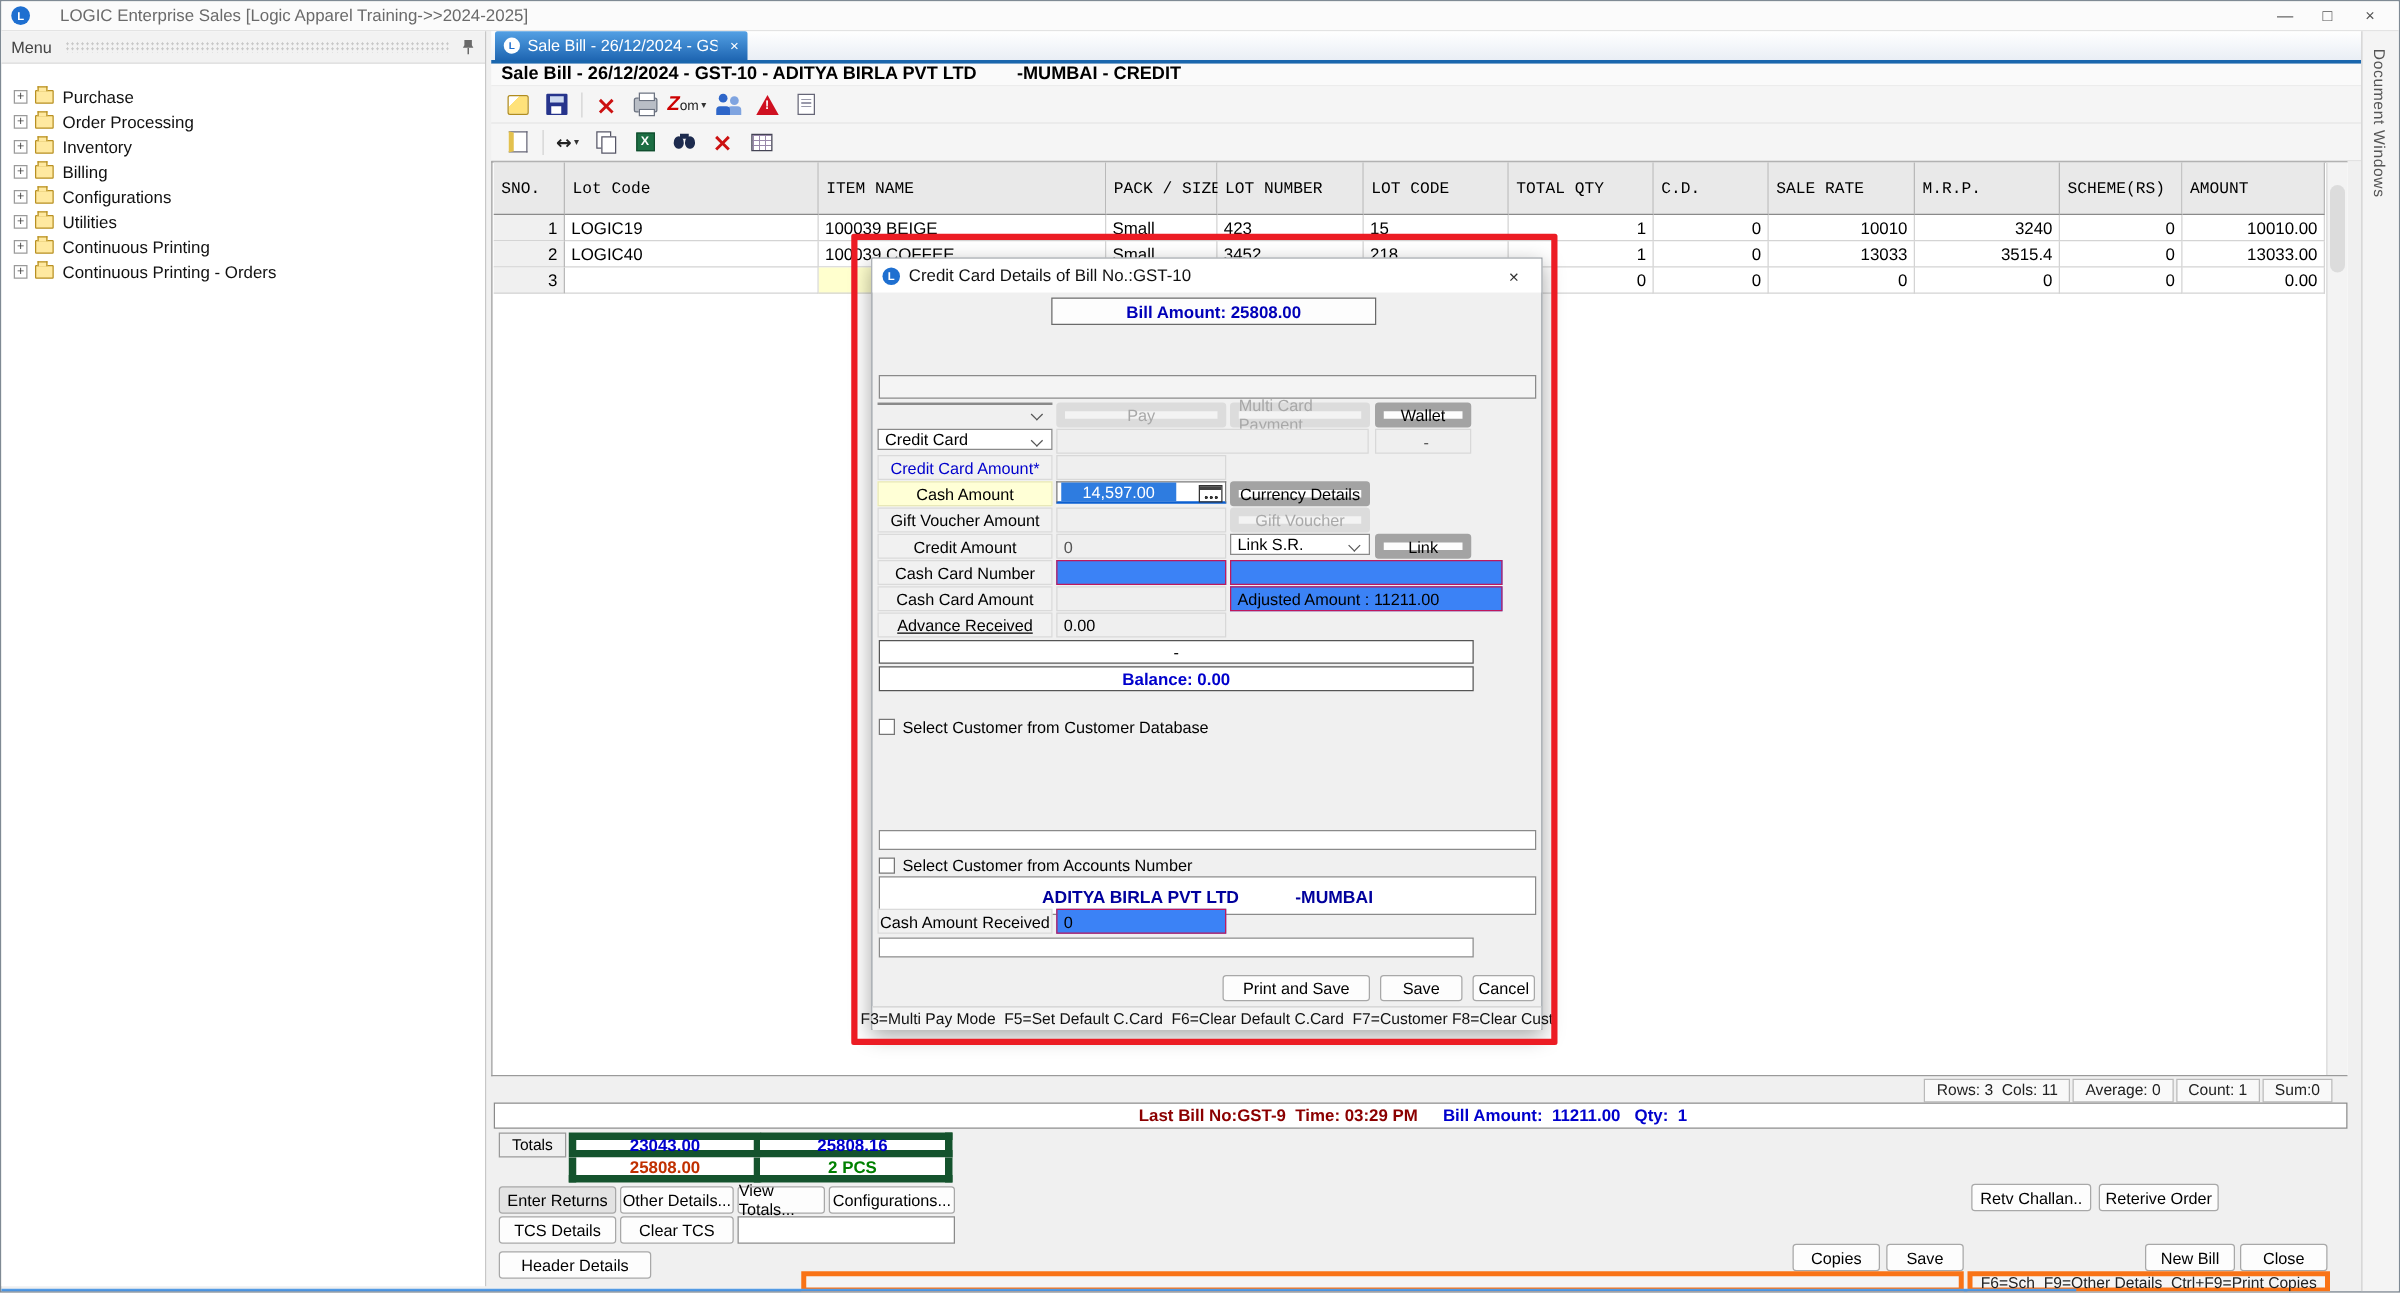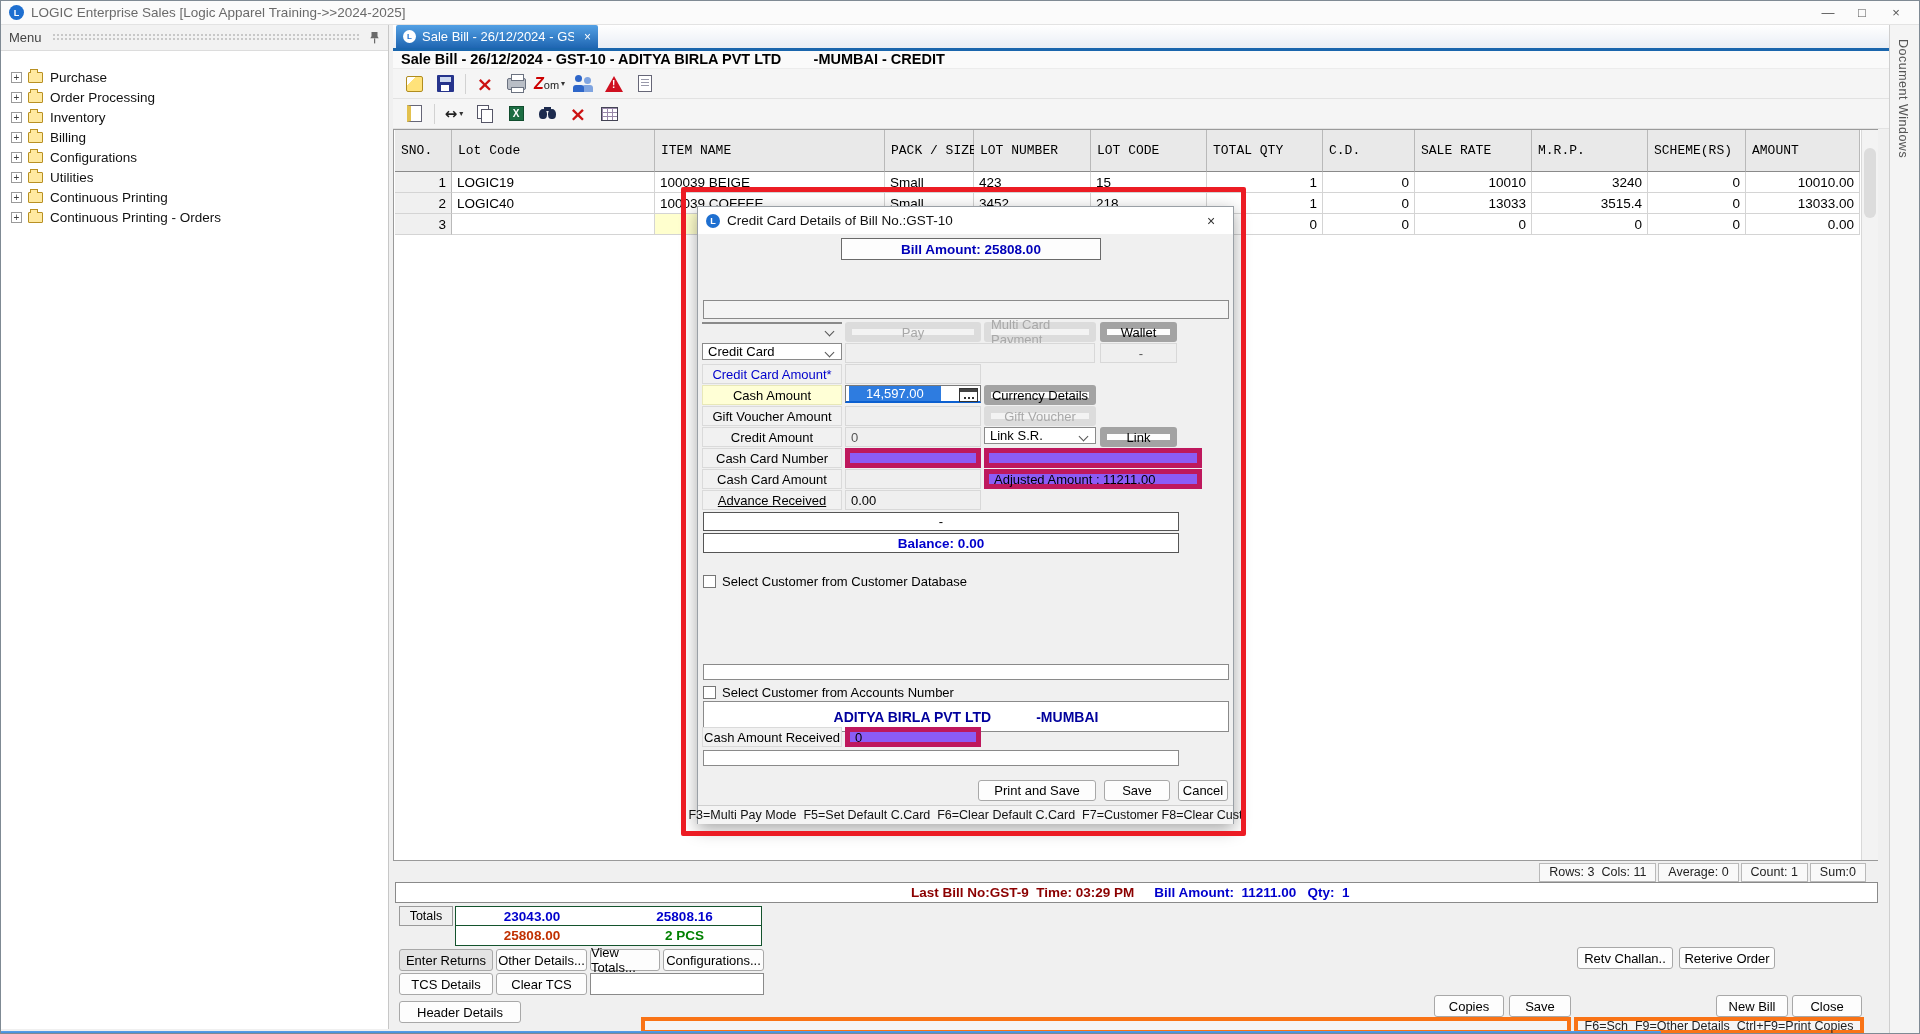--- a/index.html
+++ b/index.html
@@ -3,21 +3,21 @@
 <meta charset="utf-8">
 <style>
   *{box-sizing:border-box;margin:0;padding:0}
   html,body{background:#9aa0a6}
   body{font-family:"Liberation Sans",sans-serif}
   .app{position:relative;width:1920px;height:1034px;background:#f0f0f0;overflow:hidden;border:1px solid #7f8a94}
 
   
   .titlebar{position:absolute;left:0;top:0;width:1920px;height:24px;background:#fbfbfb;border-bottom:1px solid #e3e3e3;display:flex;align-items:center;padding:0 8px}
   .logo{width:15px;height:15px;border-radius:50%;background:#1e6fd0;color:#fff;font-size:9px;font-weight:700;display:flex;align-items:center;justify-content:center;flex:none}
-  .wtitle{margin-left:7px;font-size:13.5px;color:#6a6a6a}
+  .wtitle{margin-left:24px;font-size:13.5px;color:#6a6a6a}
   .wctrls{margin-left:auto;display:flex}
   .wc{width:34px;height:22px;display:flex;align-items:center;justify-content:center;color:#555;font-size:13px}
 
   
   .menupanel{position:absolute;left:0;top:24px;width:388px;bottom:4px;background:#fff;border-right:1px solid #c7c7c7}
   .menuhead{height:26px;background:#f2f2f2;border-bottom:1px solid #dcdcdc;display:flex;align-items:center;padding:0 8px;font-size:13px;color:#444}
   .hatch{flex:1;height:9px;margin:0 10px;background:radial-gradient(#c8c8c8 0.9px,transparent 1px);background-size:4px 4px}
   .tree{padding-top:16px}
   .titem{display:flex;align-items:center;height:20px;padding-left:10px;font-size:13.5px;color:#111}
   .pb{width:11px;height:11px;border:1px solid #9a9a9a;background:#fff;color:#444;font-size:10px;line-height:9px;text-align:center;flex:none}
@@ -84,21 +84,21 @@
 
   
   .statusrow{position:absolute;left:392px;top:861px;width:1485px;height:20px;background:#f0f0f0;display:flex;align-items:center;justify-content:flex-end;padding-right:12px;gap:2px}
   .scell{background:#f9f9f9;border:1px solid #b9b9b9;height:19px;display:flex;align-items:center;justify-content:center;padding:0 9px;font-size:12.5px;color:#222;white-space:pre}
   .infobar{position:absolute;left:394px;top:881px;width:1483px;height:21px;background:#fff;border:1px solid #8a8a8a;display:flex;align-items:center;padding-left:515px;gap:20px;font-size:13.5px;font-weight:700}
   .lastbill{color:#8b0000;white-space:pre}
   .billinfo{color:#0000cc;white-space:pre}
 
   
   .tlabel{position:absolute;left:398px;top:905px;width:54px;height:20px;background:#efefef;border:1px solid #9a9a9a;display:flex;align-items:center;justify-content:center;font-size:12.5px}
-  .tcell{position:absolute;height:20px;background:#fff;border:1px solid #14532d;display:flex;align-items:center;justify-content:center;font-size:13.5px;font-weight:700}
+  .tcell{position:absolute;height:20px;background:#fff;border:6px solid #14532d;display:flex;align-items:center;justify-content:center;font-size:13.5px;font-weight:700}
   .t11{left:454px;top:905px;width:154px;color:#0000cc}
   .t12{left:607px;top:905px;width:154px;color:#0000cc;border-left:none}
   .t21{left:454px;top:925px;width:154px;color:#c03000;border-top:none}
   .t22{left:607px;top:925px;width:154px;color:#008000;border-top:none;border-left:none}
   .dbtn{background:#fdfdfd;border:1px solid #a8a8a8;border-radius:3px;font-size:13px;color:#000;display:flex;align-items:center;justify-content:center;position:absolute;height:22px}
   .dbtn.pressed{background:#e3e3e3}
   .emptybox{position:absolute;background:#fff;border:1px solid #8a8a8a}
   .strip{position:absolute;height:17px;background:#f5f5f5;border:4px solid #f97316;font-size:12.5px;color:#222;display:flex;align-items:center;justify-content:center;white-space:pre}
   .bottomedge{position:absolute;left:0;top:1030px;width:1660px;height:4px;background:linear-gradient(#5aa0e8,#2f7cd0)}
 
@@ -116,21 +116,21 @@
   .ci{position:absolute;left:147px;width:136px;top:0;bottom:0}
   .cb{position:absolute;left:286px;width:112px;top:0;bottom:0}
   .crt{position:absolute;left:402px;width:77px;top:0;bottom:0}
   .cw{position:absolute;left:286px;width:218px;top:0;bottom:0}
   .cs2{position:absolute;left:147px;width:250px;top:0;bottom:0}
   .lc{background:#f1f1f1;border:1px solid #dadada;display:flex;align-items:center;justify-content:center;font-size:13px;color:#000}
   .lc.yellow{background:#ffffd6;border-color:#e8e8b8}
   .lc.bluetext{color:#0000cc}
   .lc.ul{text-decoration:underline}
   .gf{background:#efefef;border:1px solid #d8d8d8;display:flex;align-items:center;padding-left:5px;font-size:13px;color:#555}
-  .wf{background:#8b5cf6;border:5px solid #be185d;display:flex;align-items:center;padding-left:5px;font-size:13px}
+  .wf{background:#3b82f6;border:1px solid #be185d;display:flex;align-items:center;padding-left:5px;font-size:13px}
   .combo{background:#fff;border:1px solid #8a8a8a;display:flex;align-items:center;padding-left:5px;font-size:13px;position:relative}
   .chev{position:absolute;right:8px;top:5px;width:7px;height:7px;border-right:1.5px solid #555;border-bottom:1.5px solid #555;transform:rotate(45deg)}
   .fbtn{background:#fdfdfd;border:7px solid #a3a3a3;border-radius:3px;font-size:13px;display:flex;align-items:center;justify-content:center}
   .fbtn.disab{color:#a8a8a8;background:#f3f3f3;border-color:#dcdcdc}
   .cashin{background:#fff;border:1px solid #7a7a7a;border-bottom:2px solid #0b5fd0;display:flex;align-items:center;padding-left:3px;position:relative;font-size:13px}
   .sel{background:#2e7ce0;color:#fff;padding:0 17px}
   .calcbtn{position:absolute;right:2px;top:2px;width:19px;height:14px;border:1px solid #333;background:radial-gradient(circle at 5px 9px,#333 1px,transparent 1.5px),radial-gradient(circle at 9px 9px,#333 1px,transparent 1.5px),radial-gradient(circle at 13px 9px,#333 1px,transparent 1.5px),linear-gradient(#444 3px,#fff 3px)}
   .dashbox{position:absolute;left:5px;top:305px;width:476px;height:19px;background:#fff;border:1px solid #555;display:flex;align-items:center;justify-content:center;font-size:13px}
   .balbox{position:absolute;left:5px;top:326px;width:476px;height:20px;background:#fff;border:1px solid #555;display:flex;align-items:center;justify-content:center;font-size:13.5px;font-weight:700;color:#0000cc}
   .chkrow{position:absolute;left:5px;height:16px;display:flex;align-items:center;font-size:13px;color:#000}

